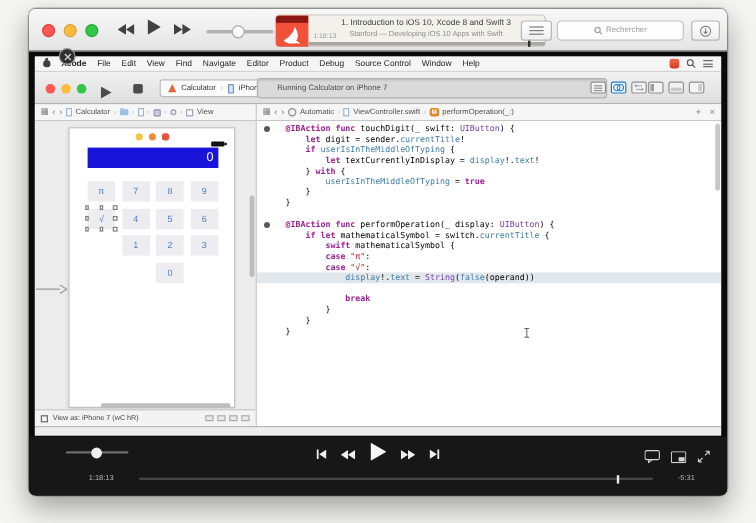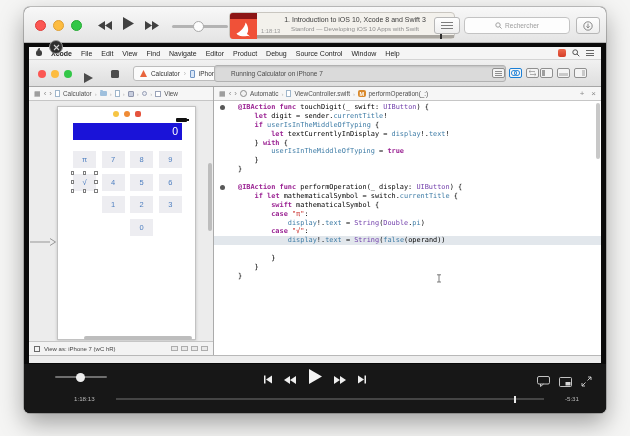--- a/index.html
+++ b/index.html
@@ -374,24 +374,24 @@
               <div class="cl"><span>        </span><span class="k">let</span><span> textCurrentlyInDisplay = </span><span class="m">display</span><span>!.</span><span class="m">text</span><span>!</span></div>
               <div class="cl"><span>    } </span><span class="k">with</span><span> {</span></div>
               <div class="cl"><span>        </span><span class="m">userIsInTheMiddleOfTyping</span><span> = </span><span class="k">true</span></div>
               <div class="cl"><span>    }</span></div>
               <div class="cl"><span>}</span></div>
               <div class="cl"></div>
               <div class="cl"><span class="dot"></span><span class="k">@IBAction</span><span> </span><span class="k">func</span><span> performOperation(_ display: </span><span class="t">UIButton</span><span>) {</span></div>
               <div class="cl"><span>    </span><span class="k">if</span><span> </span><span class="k">let</span><span> mathematicalSymbol = switch.</span><span class="m">currentTitle</span><span> {</span></div>
               <div class="cl"><span>        </span><span class="k">swift</span><span> mathematicalSymbol {</span></div>
               <div class="cl"><span>        </span><span class="k">case</span><span> </span><span class="s">"π"</span><span>:</span></div>
-              <div class="cl"><span>            </span><span class="m">display</span><span>!.</span><span class="m">text</span><span> = </span><span class="t">String</span><span>(</span><span class="t">Double</span><span>.</span><span class="m">pi</span><span>)</span></div>
               <div class="cl"><span>        </span><span class="k">case</span><span> </span><span class="s">"√"</span><span>:</span></div>
               <div class="cl hl"><span>            </span><span class="m">display</span><span>!.</span><span class="m">text</span><span> = </span><span class="t">String</span><span>(</span><span class="m">false</span><span>(operand))</span></div>
               <div class="cl"></div>
+              <div class="cl"><span>            </span><span class="k">break</span></div>
               <div class="cl"><span>        }</span></div>
               <div class="cl"><span>    }</span></div>
               <div class="cl"><span>}</span></div>
             </div>
           <span class="caret">
             <svg width="6" height="9">
                 <path d="M1 0.8 H5 M3 0.8 V8 M1 8 H5" fill="none" stroke="#5a5a5a" stroke-width="0.8"></path>
               </svg>
           </span>
           <div class="code-scroll"></div>

